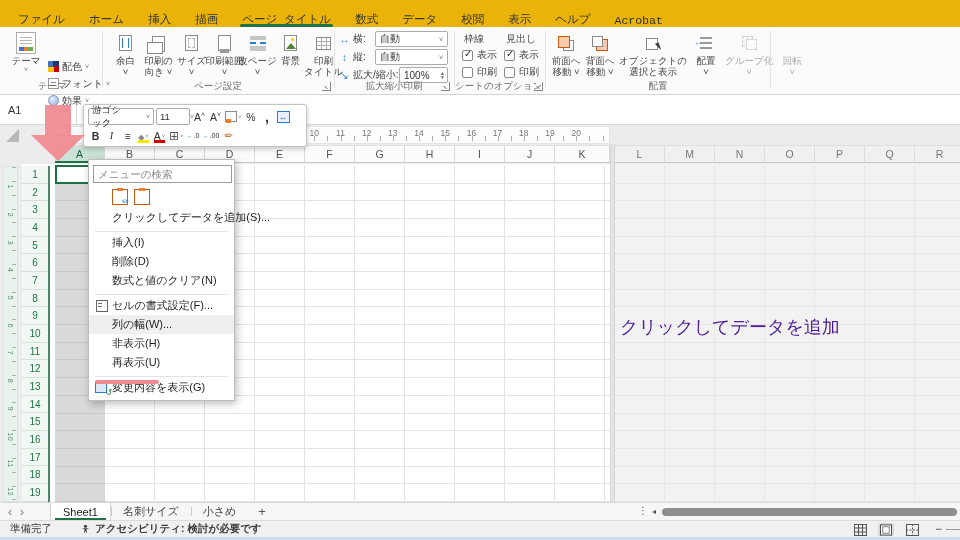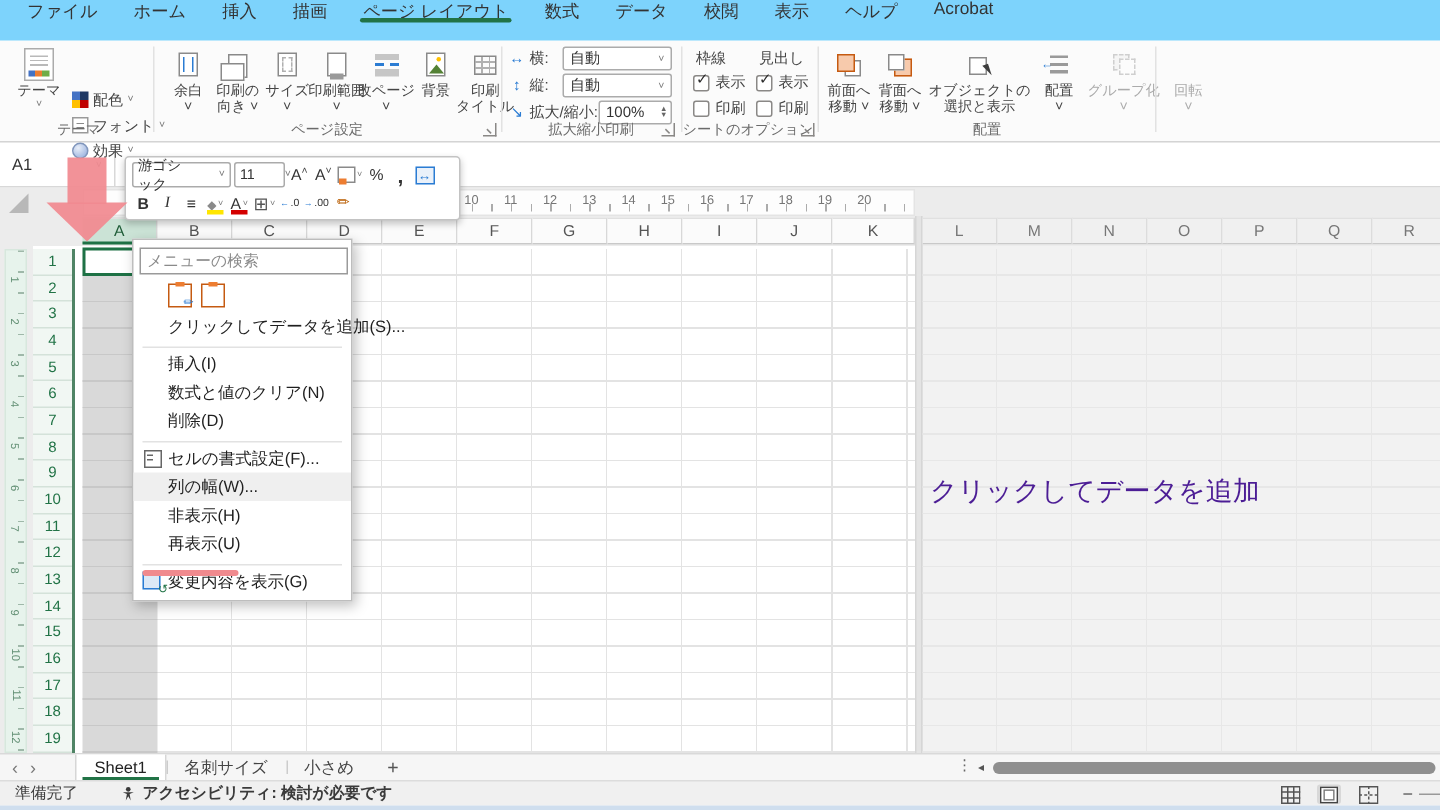--- a/index.html
+++ b/index.html
@@ -3,21 +3,21 @@
 <meta charset="utf-8">
 <style>
   html,body{margin:0;padding:0;background:#e8e8e8;}
   #app{position:relative;width:960px;height:540px;background:#fff;overflow:hidden;
        font-family:"Liberation Sans","DejaVu Sans",sans-serif;color:#262626;
        -webkit-font-smoothing:antialiased;}
   #app *{box-sizing:border-box;}
   .abs{position:absolute;}
 
   
-  .tabbar{position:absolute;left:0;top:0;right:0;height:27px;background:#7dd3fc;display:flex;align-items:flex-start;padding-left:6px;z-index:5;}
+  .tabbar{position:absolute;left:0;top:0;right:0;height:27px;background:#eab308;display:flex;align-items:flex-end;padding-left:6px;z-index:5;font-family:Liberation Mono, monospace;}
   .rtab{position:relative;display:flex;align-items:center;padding:0 12px;font-size:11.5px;color:#333;cursor:default;white-space:nowrap;}
   .rtab.active::after{content:"";position:absolute;left:10px;right:10px;bottom:0;height:3px;background:#217346;border-radius:2px;}
 
   
   .ribbon{position:absolute;left:0;top:27px;right:0;height:68px;background:#fbfbfb;border-bottom:1px solid #d4d4d4;z-index:4;}
   .gsep{position:absolute;top:4px;bottom:6px;width:1px;background:#e2e2e2;}
   .glabel{position:absolute;bottom:1px;font-size:9.5px;color:#6a6a6a;text-align:center;white-space:nowrap;}
   .launcher{position:absolute;bottom:3px;width:9px;height:9px;border-right:1px solid #8a8886;border-bottom:1px solid #8a8886;}
   .launcher::before{content:"";position:absolute;right:2px;bottom:2px;width:4px;height:1px;background:#8a8886;transform:rotate(45deg);}
   .rbtn{position:absolute;top:3px;height:56px;display:flex;flex-direction:column;align-items:center;justify-content:flex-start;padding-top:3px;}
@@ -238,21 +238,21 @@
       <div class="rtab">
         <span>ホーム</span>
       </div>
       <div class="rtab">
         <span>挿入</span>
       </div>
       <div class="rtab">
         <span>描画</span>
       </div>
       <div class="rtab active">
-        <span>ページ レイアウト</span>
+        <span>ページ タイトル</span>
       </div>
       <div class="rtab">
         <span>数式</span>
       </div>
       <div class="rtab">
         <span>データ</span>
       </div>
       <div class="rtab">
         <span>校閲</span>
       </div>
@@ -709,25 +709,25 @@
         <div class="mi sep">
           
           
         </div>
         <div class="mi">
           <span class="mico"></span>
           <span class="milabel">挿入(I)</span>
         </div>
         <div class="mi">
           <span class="mico"></span>
-          <span class="milabel">数式と値のクリア(N)</span>
+          <span class="milabel">削除(D)</span>
         </div>
         <div class="mi">
           <span class="mico"></span>
-          <span class="milabel">削除(D)</span>
+          <span class="milabel">数式と値のクリア(N)</span>
         </div>
         <div class="mi sep">
           
           
         </div>
         <div class="mi">
           <span class="mico ic-cellfmt"></span>
           <span class="milabel">セルの書式設定(F)...</span>
         </div>
         <div class="mi hover">

